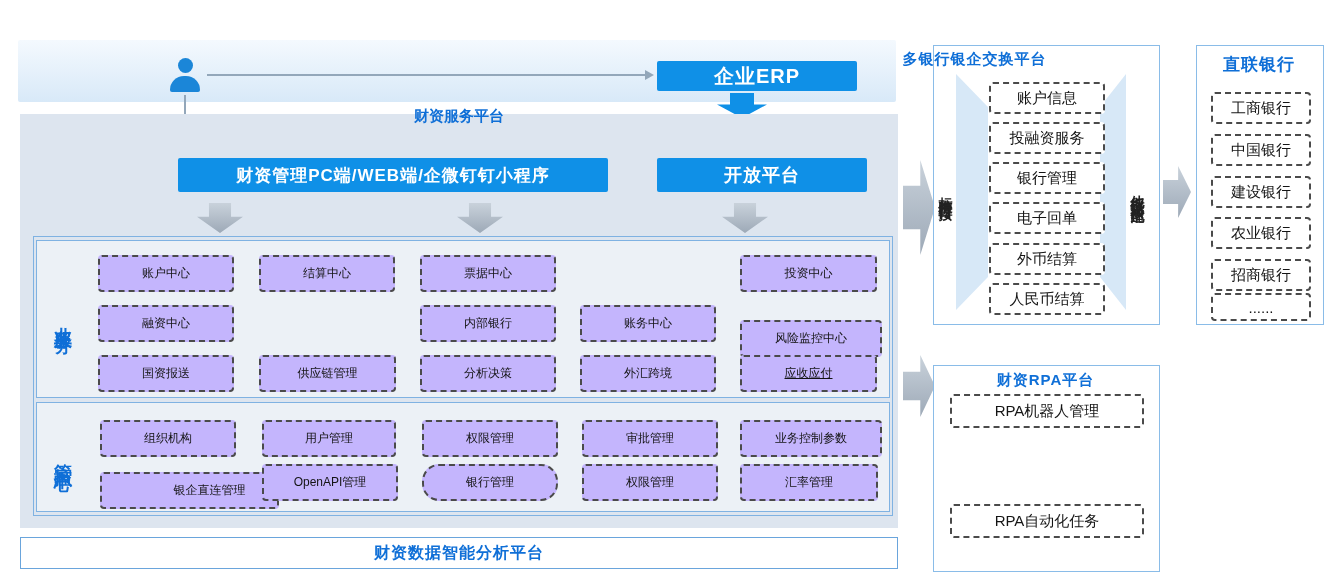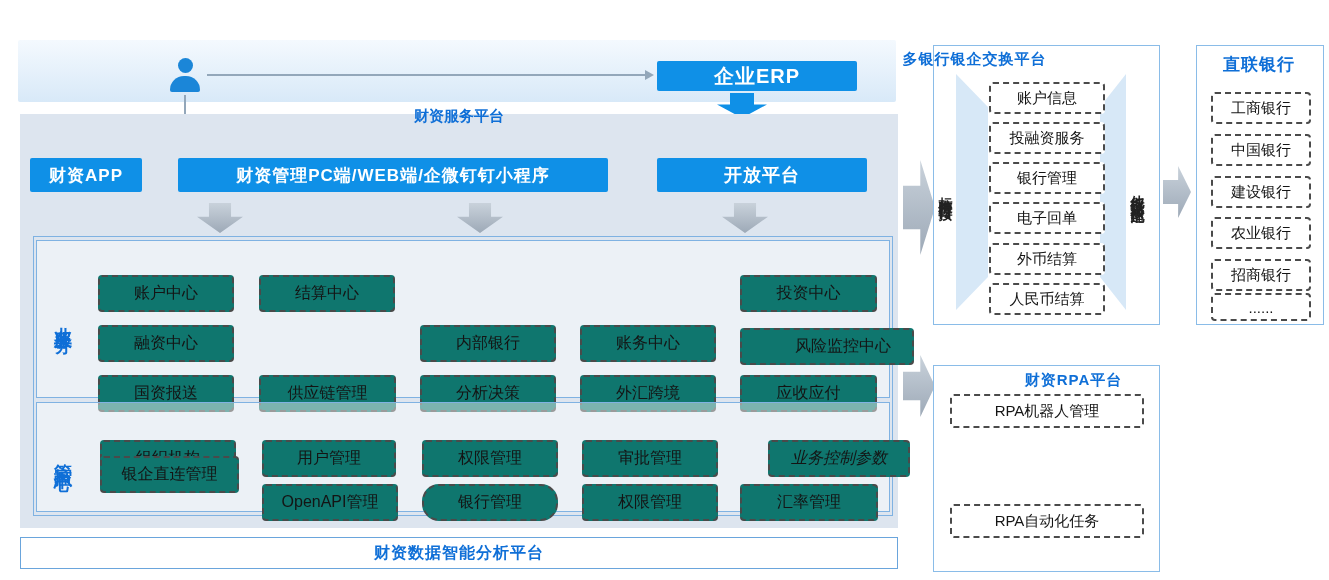--- a/index.html
+++ b/index.html
@@ -11,21 +11,21 @@
   .main-panel{left:20px;top:114px;width:878px;height:414px;background:#dde5ef;}
   .platform-label{left:20px;top:107px;width:878px;text-align:center;color:#0f6fd7;font-weight:bold;font-size:15px;}
   
   .btn{position:absolute;background:#0f90e7;color:#fff;font-weight:bold;display:flex;align-items:center;justify-content:center;border-radius:2px;letter-spacing:1px;}
   
   .outer-box{left:33px;top:236px;width:858px;height:278px;border:1px solid #7fb2e2;background:transparent;}
   .sec-box{border:1px solid #7fb2e2;background:rgba(255,255,255,0.45);}
   .sec-label{display:flex;align-items:center;justify-content:center;color:#0f6fd7;font-weight:bold;font-size:18px;}
   .vtext{writing-mode:vertical-rl;text-orientation:upright;letter-spacing:3px;}
   
-  .dash-box{position:absolute;height:33px;background:#0f766e;border:2px dashed #4a4a4a;border-radius:4px;display:flex;align-items:center;justify-content:center;font-size:16px;color:#141414;margin-top:20px;}
+  .dash-box{position:absolute;height:33px;background:#c4b5fd;border:2px dashed #4a4a4a;border-radius:4px;display:flex;align-items:center;justify-content:center;font-size:12px;color:#141414;}
   .dash-sm{position:absolute;height:28px;background:#fff;border:2px dashed #4a4a4a;border-radius:4px;display:flex;align-items:center;justify-content:center;font-size:15px;color:#141414;}
   
   .bottom-bar{left:20px;top:537px;width:876px;height:30px;background:#fff;border:1px solid #6aa5dc;display:flex;align-items:center;justify-content:center;color:#0f6fd7;font-weight:bold;font-size:16px;letter-spacing:1px;}
   
   .panel{position:absolute;background:#fff;border:1px solid #8abce8;}
   .panel-title{position:absolute;text-align:center;color:#0f6fd7;font-weight:bold;font-size:15px;letter-spacing:1px;}
   .side-label{position:absolute;display:flex;align-items:center;justify-content:center;color:#222;font-weight:bold;font-size:14px;}
   .trap{position:absolute;background:#d7e8f7;}
   .trap-left{clip-path:polygon(0 0,100% 14%,100% 86%,0 100%);}
   .trap-right{clip-path:polygon(0 14%,100% 0,100% 100%,0 86%);}
@@ -63,62 +63,62 @@
   <div class="line" style="left:184px;top:95px;width:2px;height:46px;"></div>
   <div class="line" style="left:85px;top:140px;width:311px;height:2px;"></div>
   <div class="line" style="left:85px;top:140px;width:2px;height:12px;"></div>
   <div class="tri-down" style="left:81px;top:151px;"></div>
   <div class="line" style="left:394px;top:140px;width:2px;height:12px;"></div>
   <div class="tri-down" style="left:390px;top:151px;"></div>
 
   <div class="abs main-panel"></div>
   <div class="abs platform-label">财资服务平台</div>
 
-  <div class="btn" style="left:30px;top:158px;width:112px;height:34px;font-size:17px;">财资APP</div>
   <div class="btn" style="left:178px;top:158px;width:430px;height:34px;font-size:17px;">财资管理PC端/WEB端/企微钉钉小程序</div>
   <div class="btn" style="left:657px;top:158px;width:210px;height:34px;font-size:18px;">开放平台</div>
 
   <div class="block-down" style="left:197px;top:203px;width:46px;height:30px;"></div>
   <div class="block-down" style="left:457px;top:203px;width:46px;height:30px;"></div>
   <div class="block-down" style="left:722px;top:203px;width:46px;height:30px;"></div>
 
   <div class="abs outer-box"></div>
 
   <div class="abs sec-box" style="left:36px;top:240px;width:852px;height:156px;"></div>
   <div class="abs sec-label" style="left:48px;top:240px;width:30px;height:156px;">
     <span class="vtext">业务服务</span>
   </div>
 
   <div class="dash-box" style="left:98px;top:255px;width:132px;">账户中心</div>
   <div class="dash-box" style="left:259px;top:255px;width:132px;">结算中心</div>
+  <div class="dash-box" style="left:420px;top:255px;width:132px;">票据中心</div>
   <div class="dash-box" style="left:740px;top:255px;width:133px;">投资中心</div>
 
   <div class="dash-box" style="left:98px;top:305px;width:132px;">融资中心</div>
   <div class="dash-box" style="left:420px;top:305px;width:132px;">内部银行</div>
   <div class="dash-box" style="left:580px;top:305px;width:132px;">账务中心</div>
-  <div class="dash-box" style="left:740px;top:308px;width:138px;padding-left:32px;">风险监控中心</div>
+  <div class="dash-box" style="left:740px;top:320px;width:138px;">风险监控中心</div>
 
   <div class="dash-box" style="left:98px;top:355px;width:132px;">国资报送</div>
   <div class="dash-box" style="left:259px;top:355px;width:133px;">供应链管理</div>
   <div class="dash-box" style="left:420px;top:355px;width:132px;">分析决策</div>
   <div class="dash-box" style="left:580px;top:355px;width:132px;">外汇跨境</div>
-  <div class="dash-box" style="left:740px;top:355px;width:133px;">应收应付</div>
+  <div class="dash-box" style="left:740px;top:355px;width:133px;text-decoration:underline;">应收应付</div>
 
   <div class="abs sec-box" style="left:36px;top:402px;width:852px;height:108px;"></div>
   <div class="abs sec-label" style="left:48px;top:402px;width:30px;height:108px;">
     <span class="vtext">管控中心</span>
   </div>
 
   <div class="dash-box" style="left:100px;top:420px;width:132px;">组织机构</div>
   <div class="dash-box" style="left:262px;top:420px;width:130px;">用户管理</div>
   <div class="dash-box" style="left:422px;top:420px;width:132px;">权限管理</div>
   <div class="dash-box" style="left:582px;top:420px;width:132px;">审批管理</div>
-  <div class="dash-box" style="left:768px;top:420px;width:138px;font-style:italic;">业务控制参数</div>
+  <div class="dash-box" style="left:740px;top:420px;width:138px;">业务控制参数</div>
 
-  <div class="dash-box" style="left:100px;top:436px;width:135px;">银企直连管理</div>
+  <div class="dash-box" style="left:100px;top:472px;width:135px;padding-left:40px;">银企直连管理</div>
   <div class="dash-box" style="left:262px;top:464px;width:132px;">OpenAPI管理</div>
   <div class="dash-box" style="left:422px;top:464px;width:132px;border-radius:17px;">银行管理</div>
   <div class="dash-box" style="left:582px;top:464px;width:132px;">权限管理</div>
   <div class="dash-box" style="left:740px;top:464px;width:134px;">汇率管理</div>
 
   <div class="abs bottom-bar">财资数据智能分析平台</div>
 
   <div class="block-right" style="left:903px;top:160px;width:32px;height:95px;"></div>
   <div class="block-right" style="left:903px;top:355px;width:32px;height:62px;"></div>
 
@@ -148,18 +148,18 @@
   <div class="panel-title" style="left:1196px;top:53px;width:126px;font-size:17px;">直联银行</div>
 
   <div class="dash-sm" style="left:1211px;top:92px;width:96px;">工商银行</div>
   <div class="dash-sm" style="left:1211px;top:134px;width:96px;">中国银行</div>
   <div class="dash-sm" style="left:1211px;top:176px;width:96px;">建设银行</div>
   <div class="dash-sm" style="left:1211px;top:217px;width:96px;">农业银行</div>
   <div class="dash-sm" style="left:1211px;top:259px;width:96px;">招商银行</div>
   <div class="dash-sm" style="left:1211px;top:293px;width:96px;height:24px;">......</div>
 
   <div class="panel" style="left:933px;top:365px;width:225px;height:205px;"></div>
-  <div class="panel-title" style="left:933px;top:371px;width:225px;padding-left:28px;">财资RPA平台</div>
+  <div class="panel-title" style="left:933px;top:371px;width:225px;">财资RPA平台</div>
 
   <div class="dash-sm" style="left:950px;top:394px;width:190px;height:30px;">RPA机器人管理</div>
   <div class="dash-sm" style="left:950px;top:504px;width:190px;height:30px;">RPA自动化任务</div>
 
 </div>
 
 </body></html>

